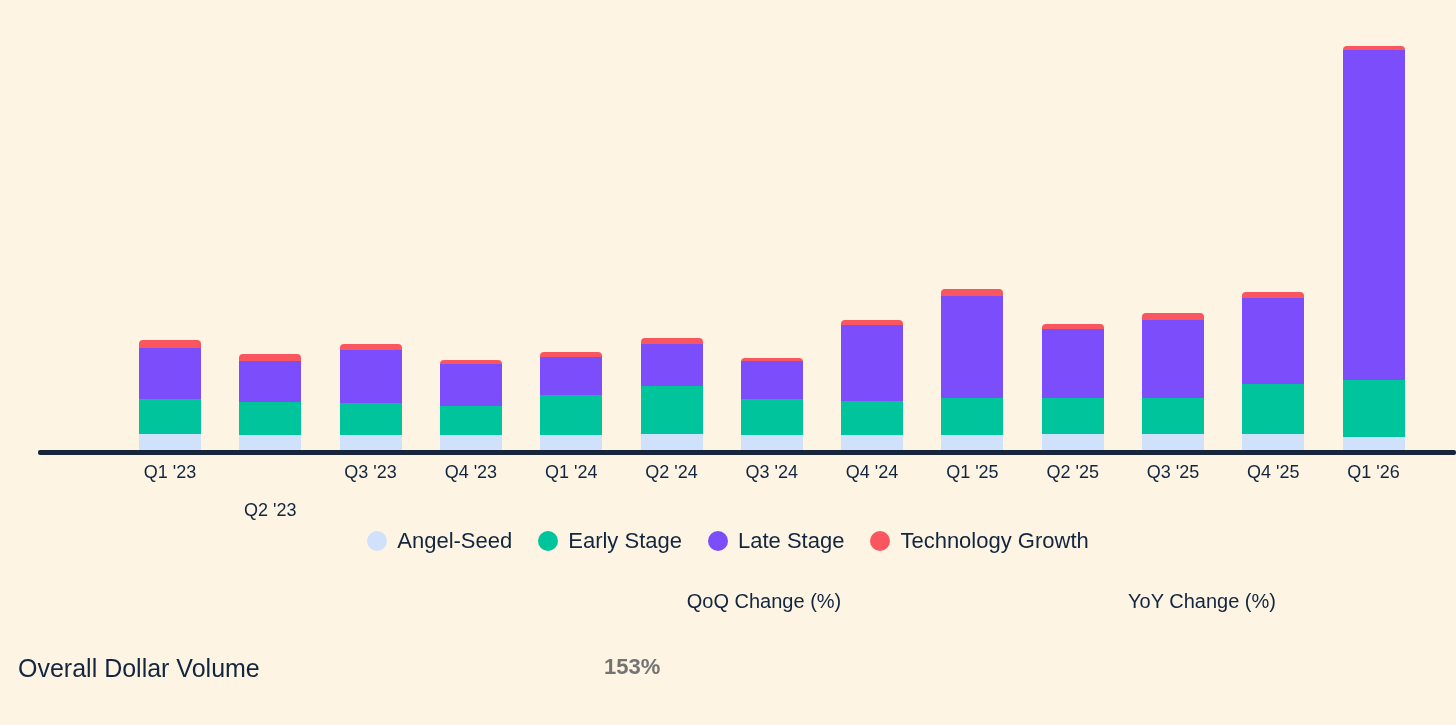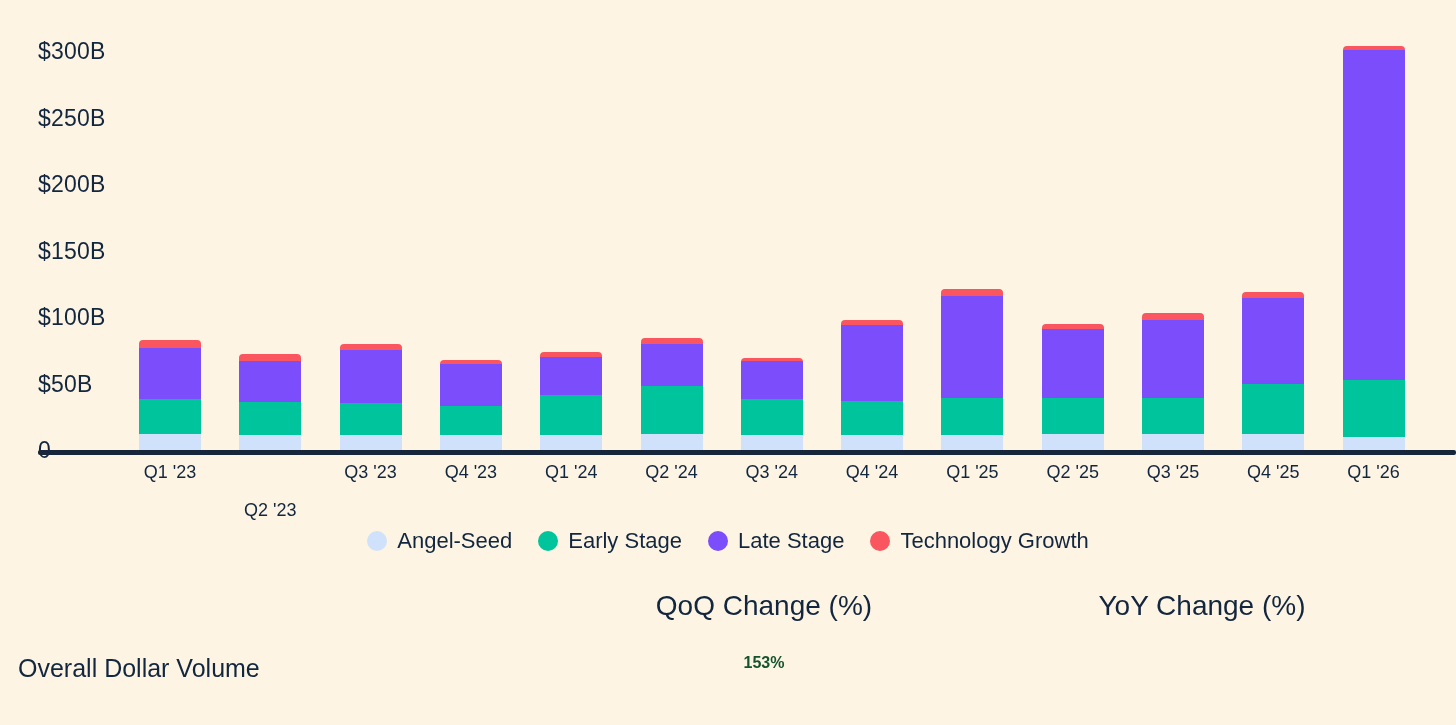--- a/index.html
+++ b/index.html
@@ -131,57 +131,47 @@
     left: 0;
     top: 590px;
     width: 1456px;
     height: 135px;
   }
   .summary-col-header {
     position: absolute;
     top: 0;
     width: 320px;
     text-align: center;
-    font-size: 28px;
+    font-size: 20px;
     color: #12263f;
   }
   .summary-row-label {
     position: absolute;
     left: 18px;
     top: 64px;
     font-size: 25px;
     color: #12263f;
   }
   .summary-value {
     position: absolute;
     top: 64px;
     width: 320px;
-    text-align: center;
-    font-size: 16px;
+    font-size: 22px;
     font-weight: bold;
-    color: #14532d;
+    color: #737373;
   }
   .col-qoq { left: 604px; }
   .col-yoy { left: 1042px; }
 </style>
 </head>
 <body>
 
 <div id="chart-root">
 
   <div class="plot-area">
-    <div class="y-axis-labels" id="y-axis-labels">
-        <div class="y-tick" style="top: 51px;">$300B</div>
-        <div class="y-tick" style="top: 117.5px;">$250B</div>
-        <div class="y-tick" style="top: 184px;">$200B</div>
-        <div class="y-tick" style="top: 250.5px;">$150B</div>
-        <div class="y-tick" style="top: 317px;">$100B</div>
-        <div class="y-tick" style="top: 383.5px;">$50B</div>
-        <div class="y-tick" style="top: 450px;">0</div>
-      </div>
     <div class="bars-layer" id="bars-layer">
         <div class="bar-group" style="left: 139px;">
           <div class="bar-stack">
             <div class="seg seg-angel" style="height: 15.96px; background: rgb(208, 226, 251);"></div>
             <div class="seg seg-early" style="height: 34.58px; background: rgb(0, 197, 156);"></div>
             <div class="seg seg-late" style="height: 51.87px; background: rgb(124, 77, 251);"></div>
             <div class="seg seg-growth" style="height: 7.98px; background: rgb(249, 86, 95);"></div>
           </div>
         </div>
         <div class="bar-group" style="left: 239.3px;">

